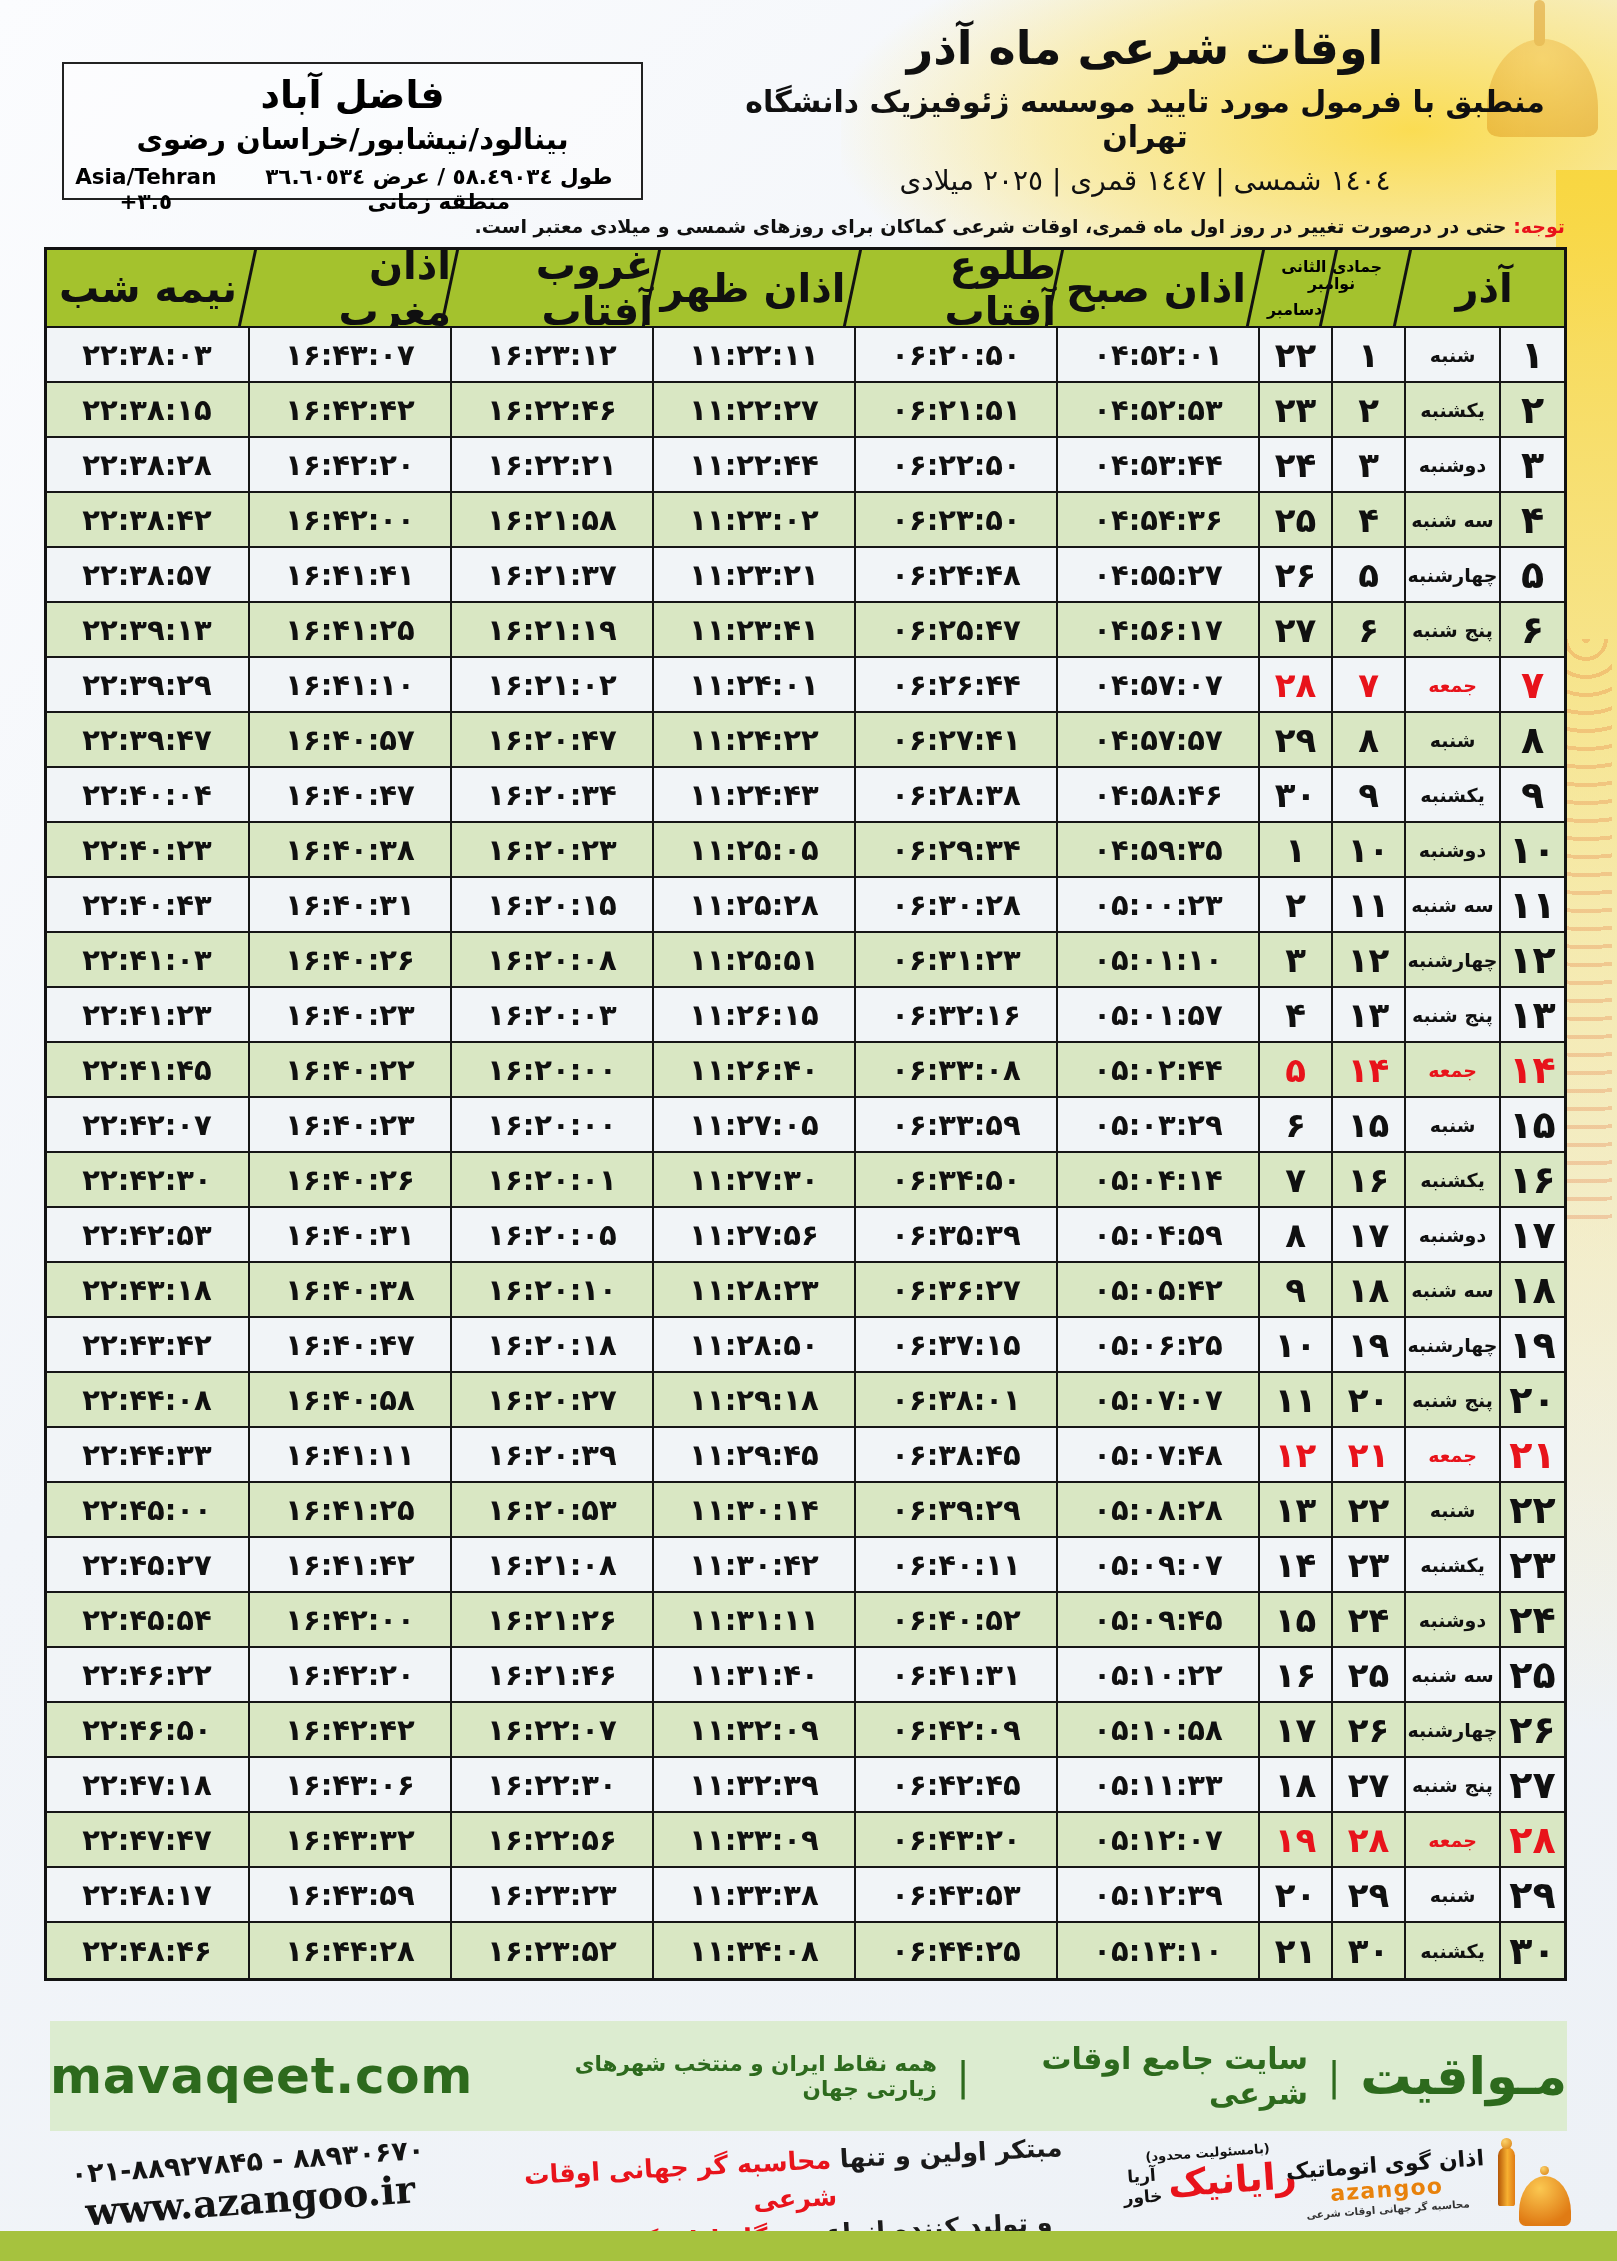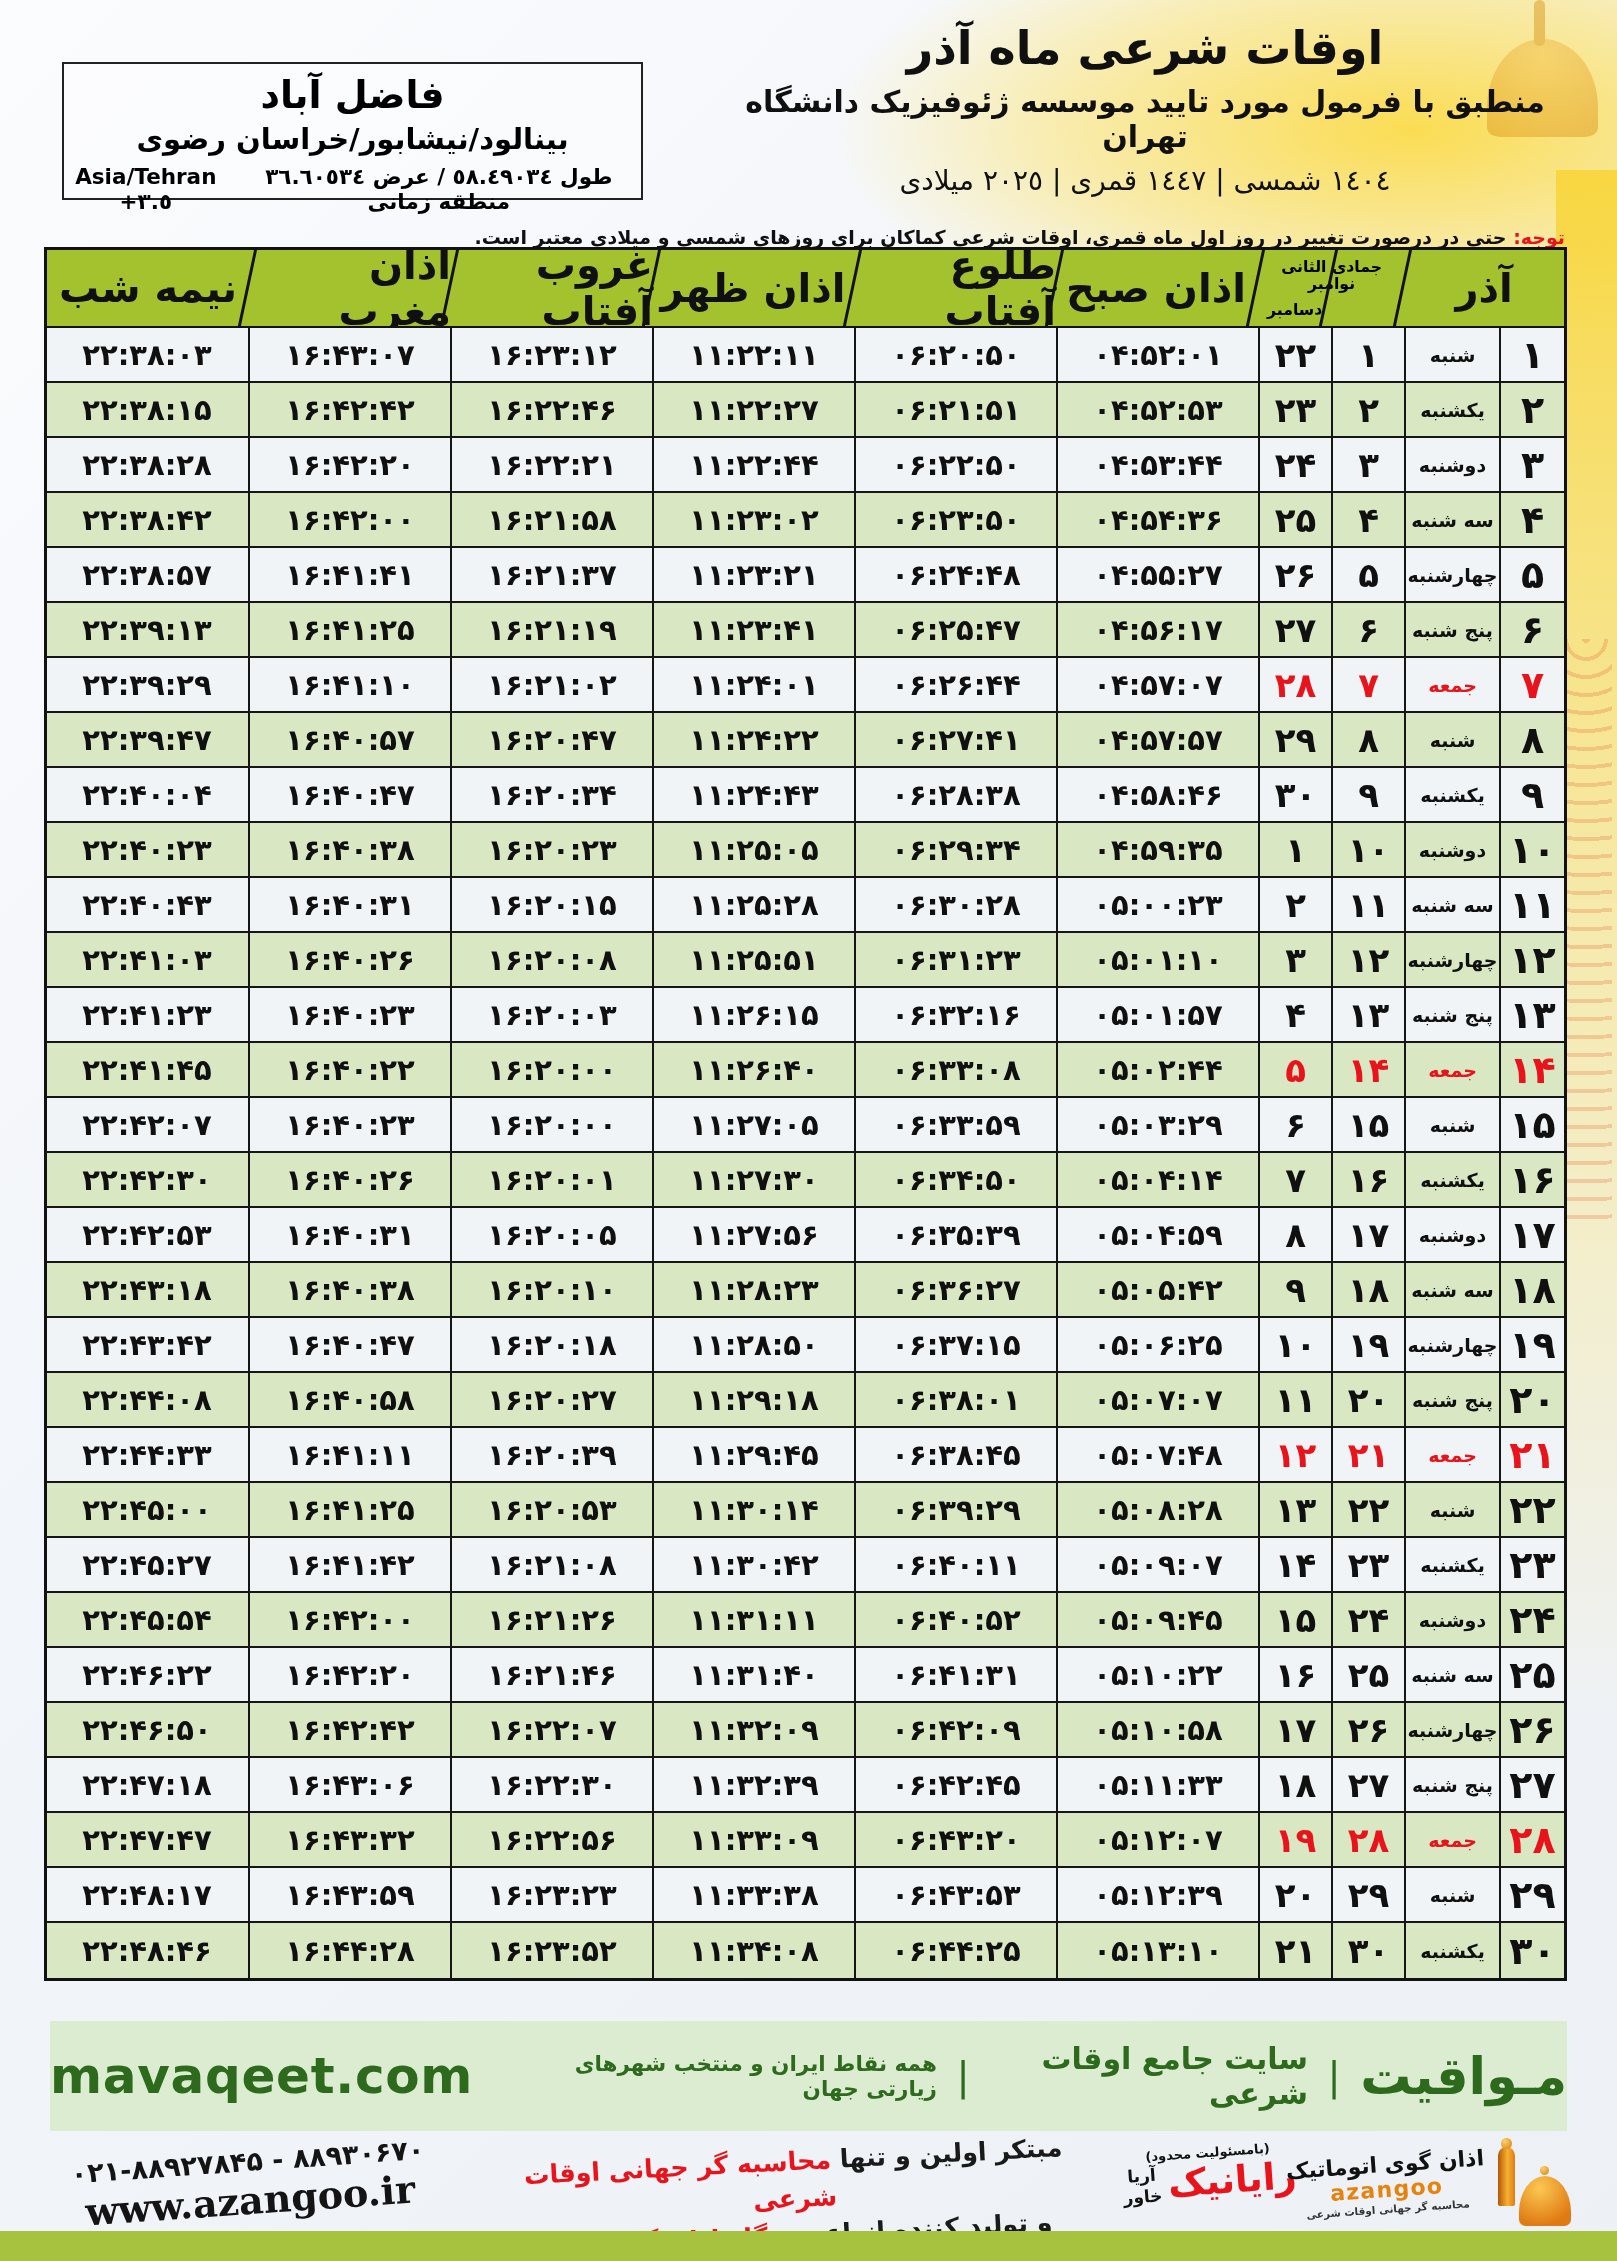--- a/index.html
+++ b/index.html
@@ -24,21 +24,21 @@
   .title-sub{font-size:30px;font-weight:700;margin-top:9px;}
   .title-dates{font-size:28px;font-weight:400;margin-top:10.4px;}
 
   .loc-box{position:absolute;top:62px;left:62px;width:581px;height:138px;border:2px solid #222;
     background:rgba(255,255,255,.35);text-align:center;direction:rtl;padding-top:9px;box-sizing:border-box;}
   .loc-city{font-size:38px;font-weight:800;}
   .loc-region{font-size:29px;font-weight:700;margin-top:5.2px;}
   .loc-coords{font-size:21.5px;font-weight:700;margin-top:7.8px;display:flex;direction:rtl;justify-content:center;gap:9px;}
 
   .note-line{position:absolute;top:215px;right:53px;width:1514px;text-align:right;direction:rtl;
-    font-size:19px;font-weight:700;color:#101010;margin-top:11px;}
+    font-size:19px;font-weight:700;color:#101010;}
   .note-label{color:#e8131b;}
 
   
   .sched{position:absolute;top:247px;right:51px;width:1517px;border:3.9px solid #121212;direction:rtl;background:#fff;}
   .thead{position:relative;height:76px;background:#a4c22d;border-bottom:2.6px solid #121212;overflow:hidden;}
   .hlabel{position:absolute;top:0;height:100%;display:flex;align-items:center;justify-content:center;
     font-size:40px;font-weight:800;color:#101010;}
   .hdiv{position:absolute;top:-3.9px;bottom:-3.9px;width:2.6px;background:#121212;transform:skewX(-12deg);}
   .hlunar{font-size:15.7px;font-weight:700;line-height:1.1;}
   .hlunar .l1{position:absolute;top:7.8px;right:3.9px;width:137px;text-align:center;}

